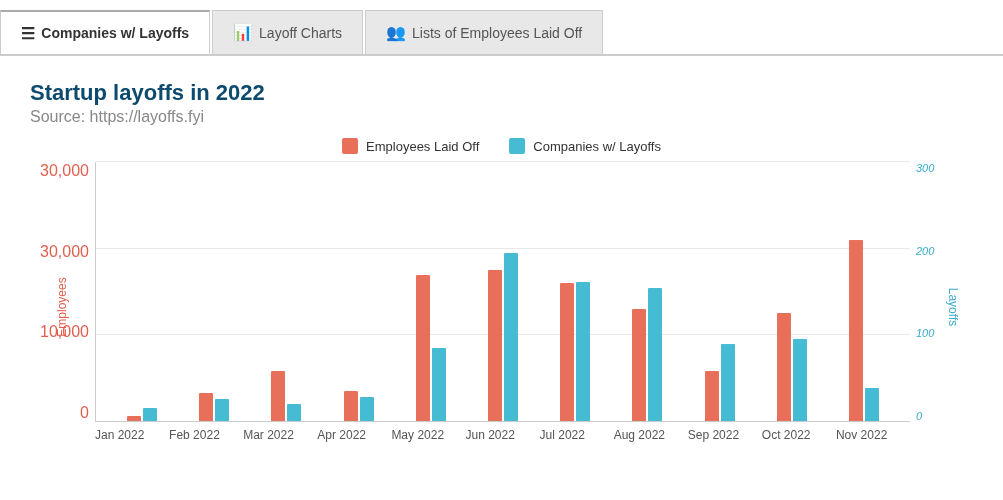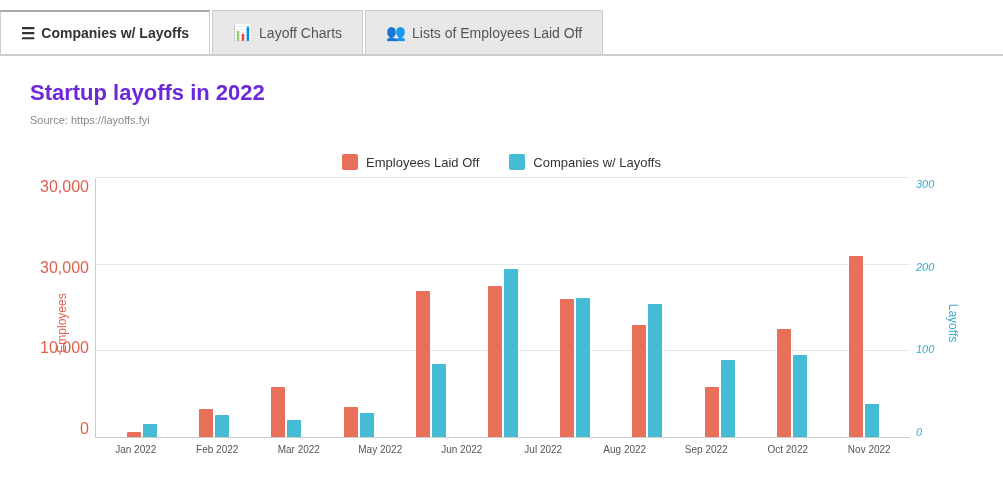--- a/index.html
+++ b/index.html
@@ -43,28 +43,28 @@
 
     .main-content {
       background: #fff;
       padding: 24px 30px 10px 30px;
       height: calc(500px - 56px);
     }
 
     .chart-title {
       font-size: 22px;
       font-weight: bold;
-      color: #6d28d9;
-      margin-bottom: 8px;
+      color: #0c4a6e;
+      margin-bottom: 2px;
     }
 
     .chart-source {
-      font-size: 11px;
+      font-size: 16px;
       color: #888;
-      margin-bottom: 28px;
+      margin-bottom: 12px;
     }
 
     .chart-area {
       position: relative;
       width: 100%;
       height: 340px;
     }
 
     .legend {
       display: flex;
@@ -205,22 +205,22 @@
       position: absolute;
       left: 55px;
       right: 50px;
       bottom: 0;
       height: 28px;
       display: flex;
     }
 
     .x-label {
       flex: 1;
-      text-align: center;
-      font-size: 10px;
+      text-align: left;
+      font-size: 12px;
       color: #555;
       padding-top: 4px;
     }
 
     .x-axis-title {
       text-align: center;
       font-size: 13px;
       color: #333;
       margin-top: 4px;
       font-weight: bold;
@@ -332,20 +332,21 @@
                 <div class="bar bar-employees" style="width: 14px; height: 181px;"></div>
                 <div class="bar bar-companies" style="width: 14px; height: 33px;"></div>
               </div>
             </div>
         </div>
 
         <div class="x-labels" id="x-labels">
         <div class="x-label">Jan 2022</div>
             <div class="x-label">Feb 2022</div>
             <div class="x-label">Mar 2022</div>
+            <div class="x-label">Apr 2022</div>
             <div class="x-label">May 2022</div>
             <div class="x-label">Jun 2022</div>
             <div class="x-label">Jul 2022</div>
             <div class="x-label">Aug 2022</div>
             <div class="x-label">Sep 2022</div>
             <div class="x-label">Oct 2022</div>
             <div class="x-label">Nov 2022</div>
           </div>
 
       </div>

